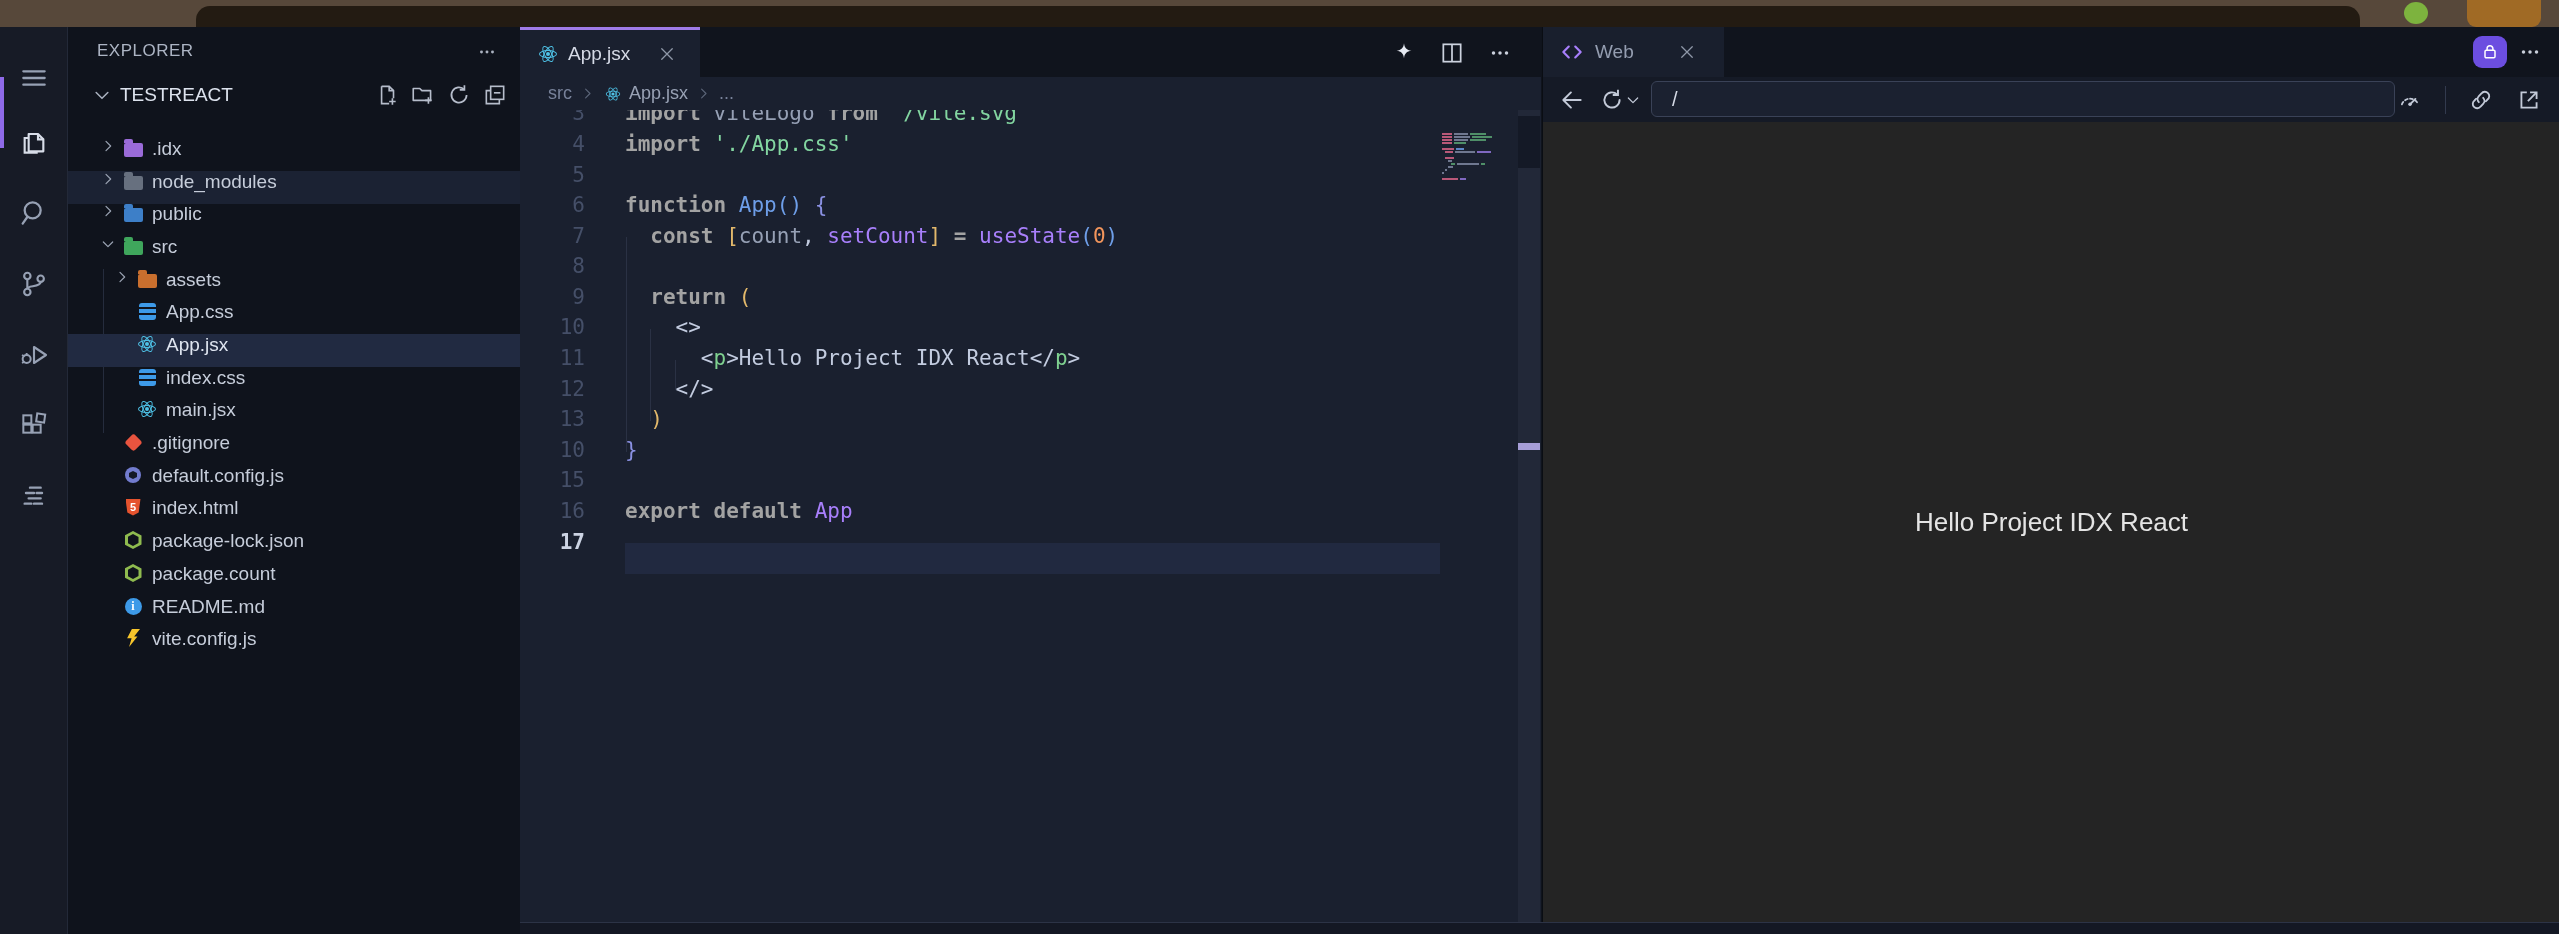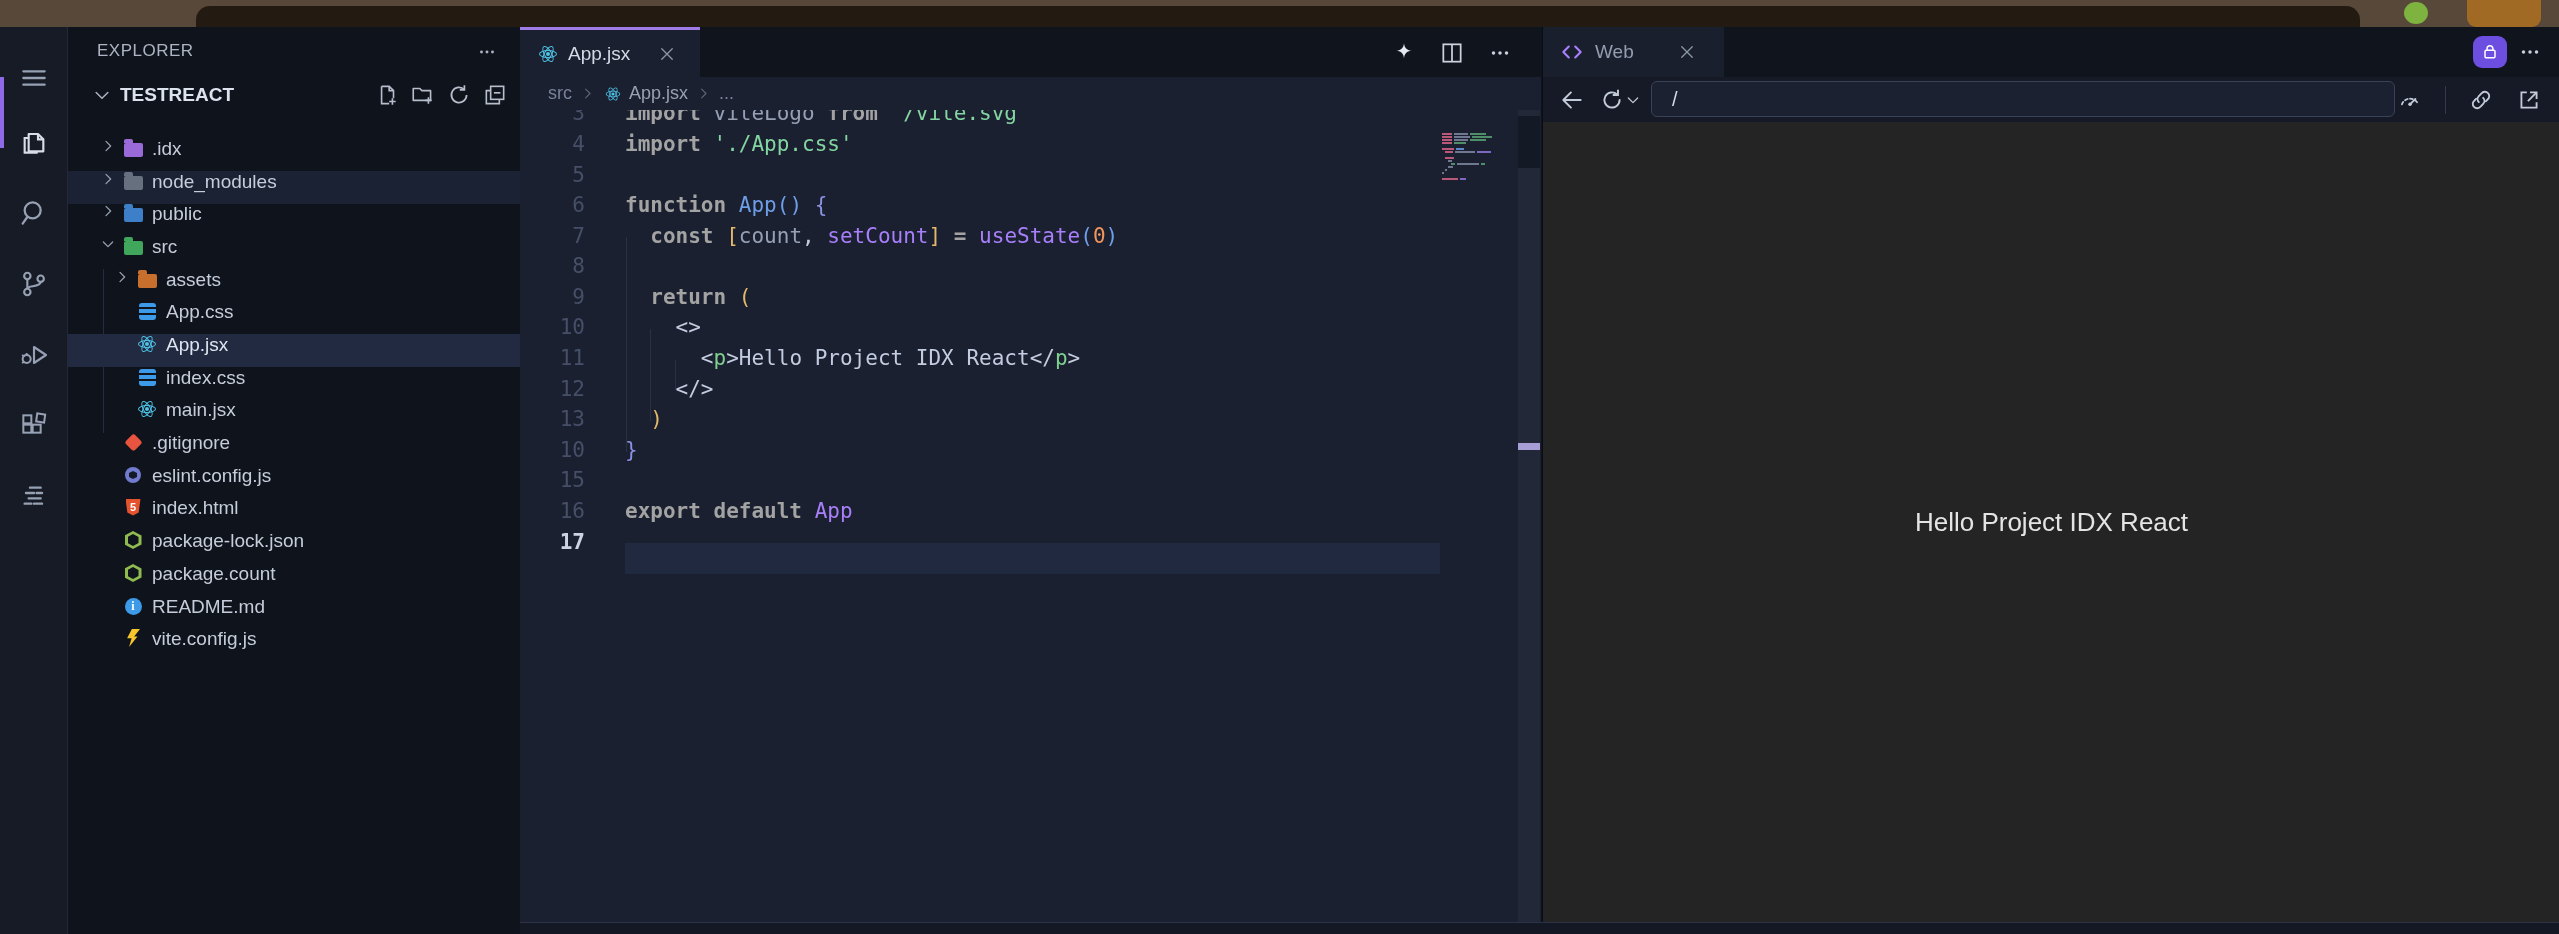--- a/index.html
+++ b/index.html
@@ -14,21 +14,21 @@
   .activitybar{position:absolute;left:0;top:27px;width:67px;height:907px;background:#171b26;border-right:1px solid #232938;}
   .ab-item{position:absolute;left:0;width:67px;height:56px;display:flex;align-items:center;justify-content:center;color:#97a1b4;}
   .ab-item svg{width:32px;height:32px;}
   .ab-active-bar{position:absolute;left:0;top:50px;width:4px;height:71px;background:#8f6ae8;}
   
   .explorer{position:absolute;left:68px;top:27px;width:452px;height:907px;background:#0f131c;}
   .exp-header{position:absolute;left:0;top:0;width:452px;height:48px;display:flex;align-items:center;}
   .exp-title{margin-left:29px;font-size:17px;letter-spacing:.5px;color:#adb5c4;}
   .exp-more{position:absolute;right:22px;top:14px;color:#aab2c0;}
   .proj-row{position:absolute;left:0;top:52px;width:452px;height:32px;display:flex;align-items:center;}
-  .proj-title{font-size:19px;font-weight:bold;color:#dde3ee;margin-left:8px;}
+  .proj-title{font-size:19px;font-weight:normal;color:#dde3ee;margin-left:8px;}
   .proj-actions{position:absolute;right:12px;top:3px;display:flex;gap:10px;color:#b6bdcb;}
   .proj-actions svg{width:26px;height:26px;}
   .chev-sm svg{width:20px;height:20px;color:#aab2c0;}
   .tree{position:absolute;left:0;top:84px;width:452px;}
   .trow{position:absolute;left:0;width:452px;height:33px;display:flex;align-items:flex-start;cursor:pointer;}
   .trow.sel{background:#212a41;}
   .trow.hov{background:#1b2233;}
   .trow .chev{width:16px;height:16px;margin-left:32px;color:#9aa3b3;flex:none;}
   .trow .chev.child{margin-left:46px;}
   .trow .nochev{width:16px;margin-left:32px;flex:none;}
@@ -377,21 +377,21 @@
           <span class="ticon">
             <span class="i-git"></span>
           </span>
           <span class="tlabel">.gitignore</span>
         </div>
       <div class="trow" style="top:354px">
           <span class="nochev"></span>
           <span class="ticon">
             <span class="i-eslint"></span>
           </span>
-          <span class="tlabel">eslint.config.js</span>
+          <span class="tlabel">default.config.js</span>
         </div>
       <div class="trow" style="top:386px">
           <span class="nochev"></span>
           <span class="ticon">
             <span class="i-html">5</span>
           </span>
           <span class="tlabel">index.html</span>
         </div>
       <div class="trow" style="top:419px">
           <span class="nochev"></span>

